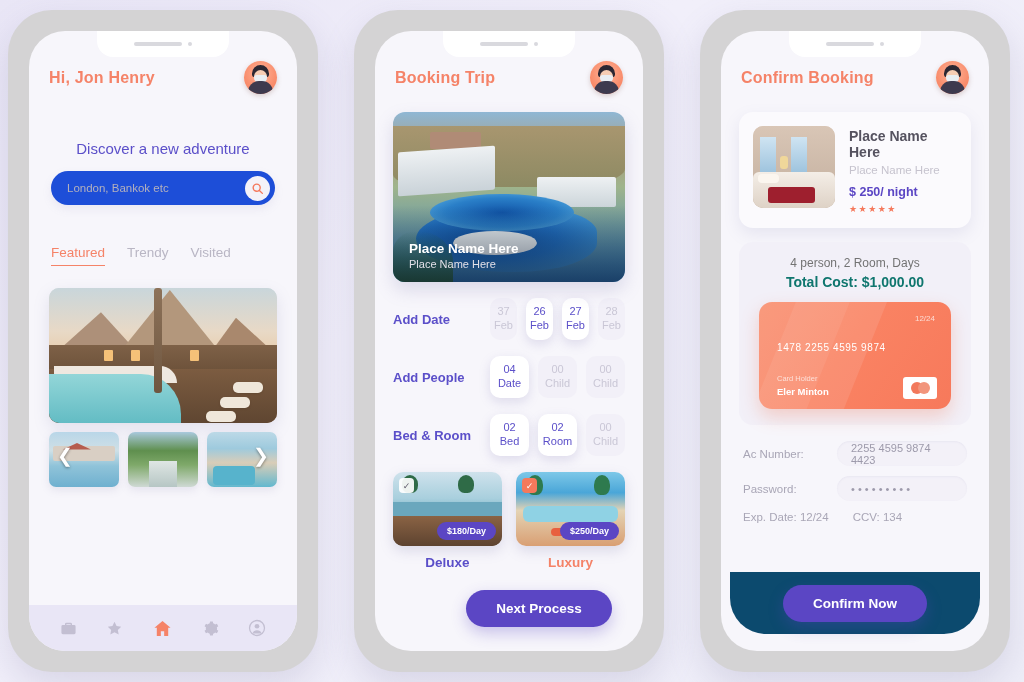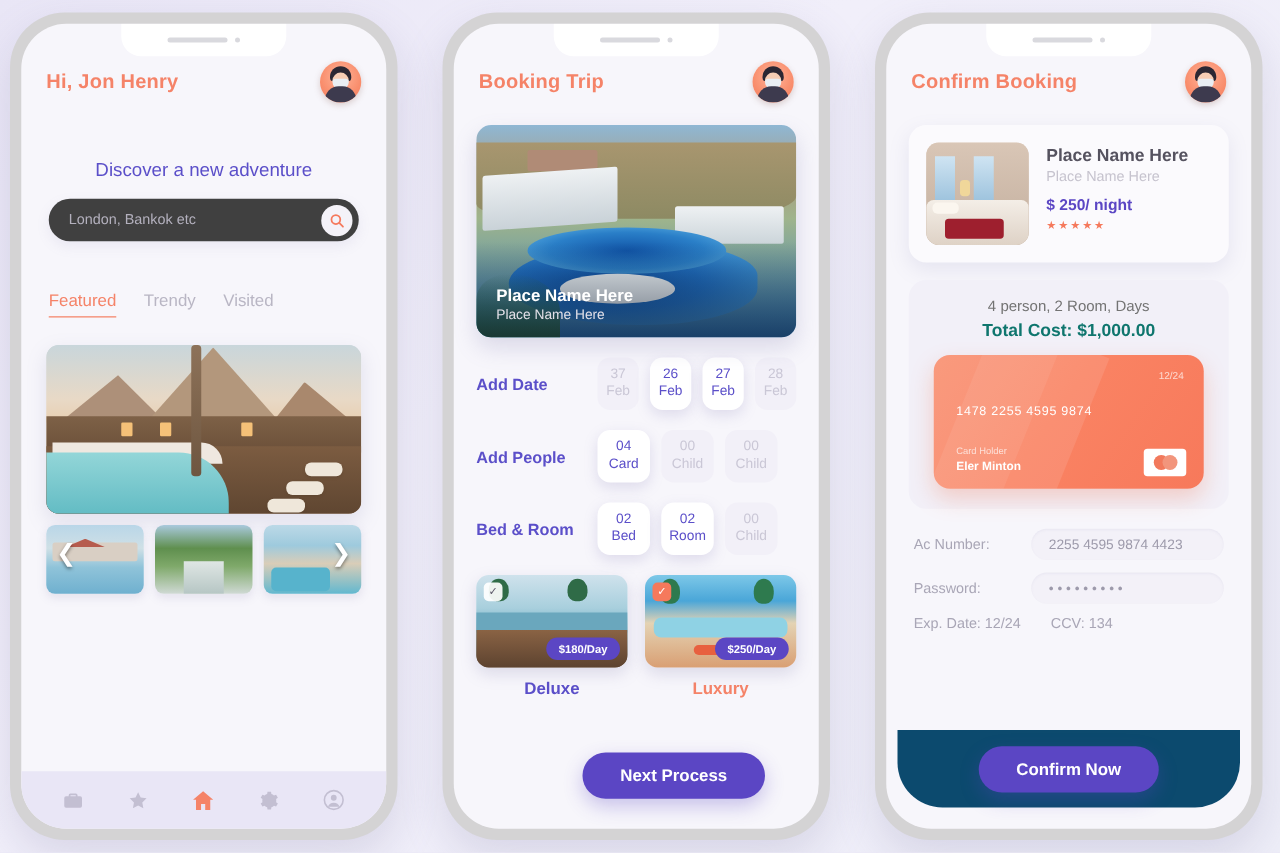--- a/index.html
+++ b/index.html
@@ -15,21 +15,21 @@
     background: linear-gradient(135deg,#e9e6f6 0%,#f1effa 40%,#eeeef8 100%);
   }
 
   
   .phone {
     position: absolute;
     width: 310px; height: 662px;
     top: 10px;
     background: #d4d3d4;
     border-radius: 44px;
-    padding: 9px;
+    padding: 21px;
     box-shadow: 0 14px 34px rgba(120,115,160,.20);
   }
   #phone1 { left: 8px; }
   #phone2 { left: 354px; }
   #phone3 { left: 700px; }
   .screen {
     position: relative;
     width: 100%; height: 100%;
     background: #f7f6fb;
     border-radius: 36px;
@@ -72,21 +72,21 @@
   .avatar .body { position:absolute; bottom:0; left:4px; width:25px; height:13px;
     background:#3d3a4e; border-radius: 11px 11px 0 0; }
 
   
   .discover {
     text-align: center; color: #5b4fc9;
     font-size: 15px; margin-top: 46px;
   }
   .searchbar {
     margin: 14px 22px 0 22px; height: 34px;
-    background: #404040; border-radius: 18px;
+    background: #1d4ed8; border-radius: 18px;
     display: flex; align-items: center;
     padding: 0 5px 0 16px;
     box-shadow: 0 4px 10px rgba(140,135,180,.12);
   }
   .searchbar .ph { flex: 1; font-size: 11.5px; color: #b3b0bd; }
   .search-btn {
     width: 25px; height: 25px; border-radius: 50%;
     background: #f4f2f8; display: flex; align-items: center; justify-content: center;
   }
   .tabs {
@@ -495,21 +495,21 @@
         <div class="chip">
           <span>28</span>
           <span>Feb</span>
         </div>
       </div>
 
       <div class="opt-row">
         <div class="opt-label">Add People</div>
         <div class="chip on">
           <span>04</span>
-          <span>Card</span>
+          <span>Date</span>
         </div>
         <div class="chip">
           <span>00</span>
           <span>Child</span>
         </div>
         <div class="chip">
           <span>00</span>
           <span>Child</span>
         </div>
       </div>

